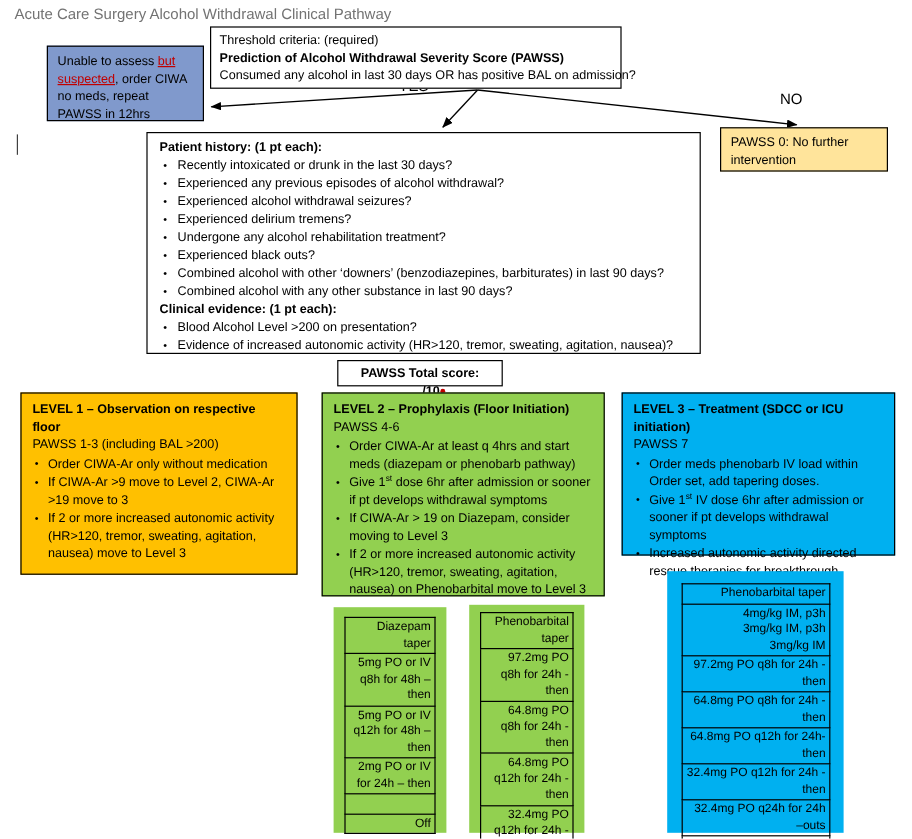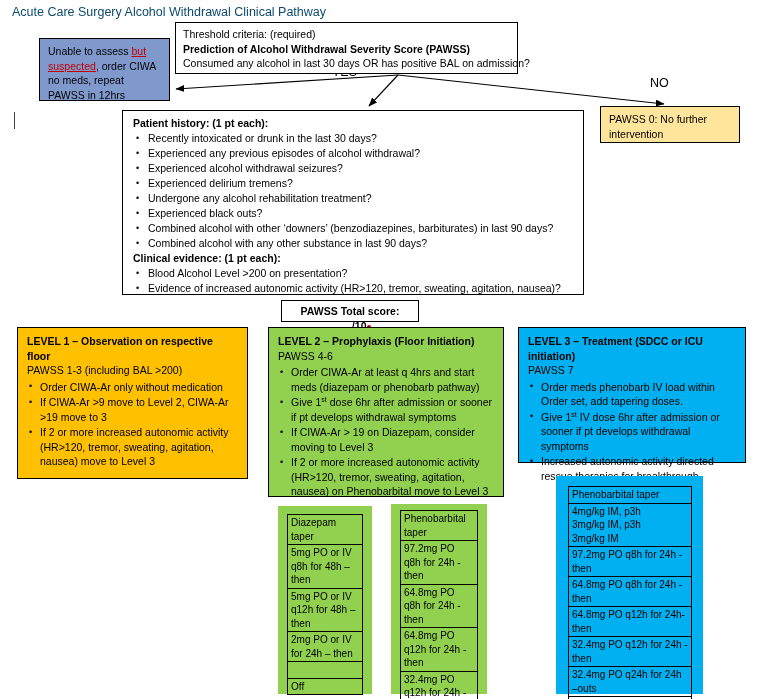--- a/index.html
+++ b/index.html
@@ -18,21 +18,21 @@
     background: #ffffff;
     overflow: hidden;
   }
   .abs { position: absolute; box-sizing: border-box; }
 
   
   #page-title {
     left: 12px; top: 4px;
     font-size: 12.5px;
     line-height: 16px;
-    color: #0c4a6e;
+    color: #737373;
     white-space: nowrap;
   }
 
   
   .box {
     border: 1px solid #000000;
     background: #ffffff;
     font-size: 10.5px;
     line-height: 14.5px;
     padding: 4px 7px;
@@ -113,21 +113,21 @@
     border-collapse: collapse;
     background: transparent;
     font-size: 10px;
     line-height: 13.5px;
     width: 100%;
   }
   table.taper td {
     border: 1px solid #000000;
     padding: 1px 3px;
     vertical-align: top;
-    text-align: left;
+    text-align: right;
     margin-left: 27px;
   }
   #tbl-diaz  { position: absolute; left: 9px;  top: 8px;  width: 76px; }
   #tbl-pheno { position: absolute; left: 9px;  top: 6px;  width: 78px; }
   #tbl-blue  { position: absolute; left: 12px; top: 10px; width: 124px; }
 
   
   #change-bar { left: 14px; top: 112px; width: 1px; height: 17px; background: #404040; }
 
   

